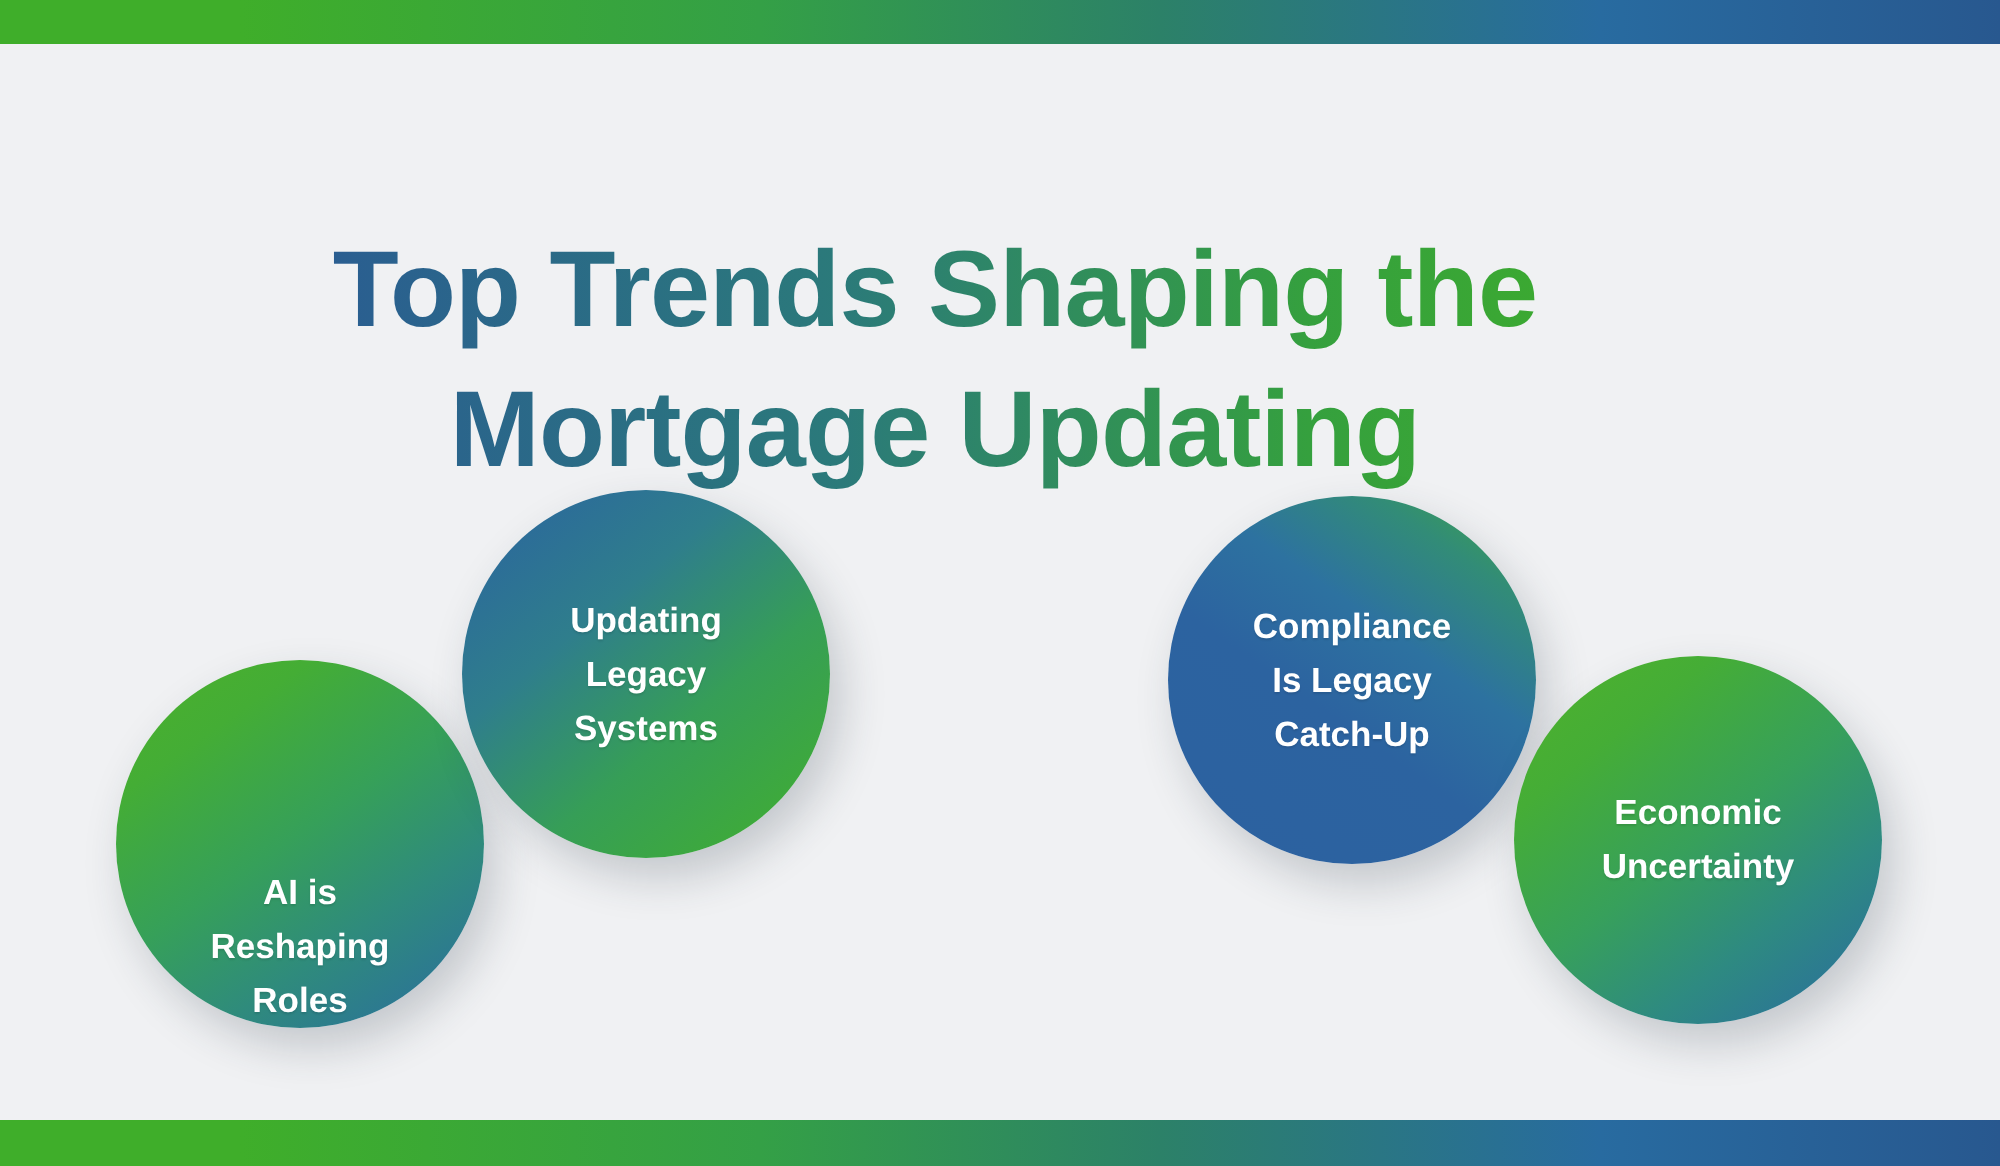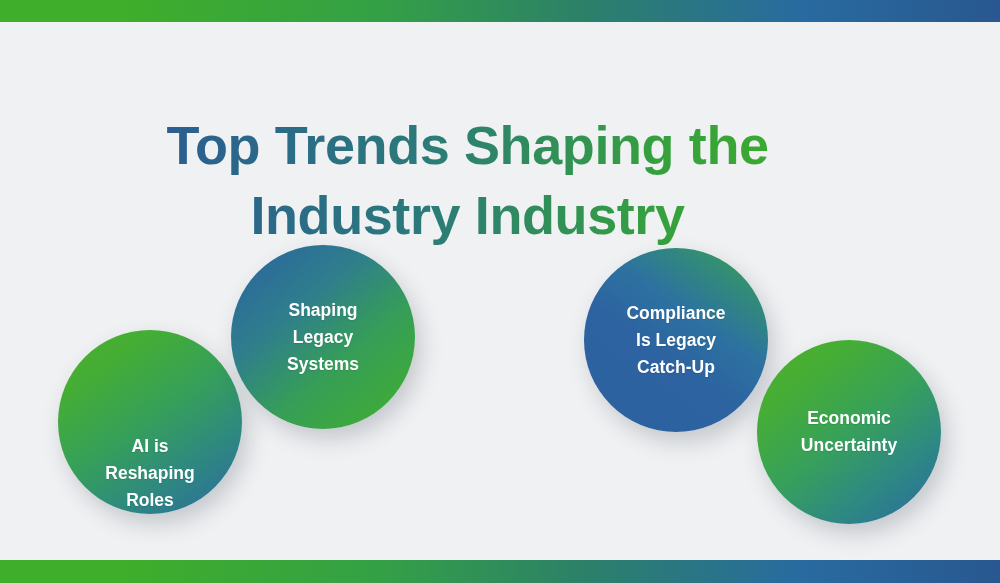--- a/index.html
+++ b/index.html
@@ -99,44 +99,44 @@
     top: 332px;
     background: linear-gradient(120deg, #4cb02b 0%, #43ad39 26%, #379b66 55%, #2d73a1 100%);
   }
   #bubble-3 {
     left: 584px;
     top: 248px;
     background: linear-gradient(35deg, #2c61a0 0%, #2c63a0 42%, #2d72a0 62%, #328c77 82%, #3fa93f 100%);
   }
   #bubble-4 {
     left: 757px;
-    top: 340px;
+    top: 328px;
     background: linear-gradient(142deg, #4fb22b 0%, #45ad36 24%, #37a05b 50%, #2e8a81 72%, #2a69a2 100%);
   }
 </style>
 </head>
 <body>
 
 <div class="canvas">
 
   <div class="bar bar-top"></div>
 
   <h1 class="headline">
     <span class="line">Top Trends Shaping the</span>
-    <span class="line">Industry Industry</span>
+    <span class="line">Mortgage Updating</span>
   </h1>
 
   <div class="bubble" id="bubble-0">
     <span class="bubble-label">AI is
 Reshaping
 Roles</span>
   </div>
 
   <div class="bubble" id="bubble-1">
-    <span class="bubble-label">Shaping
+    <span class="bubble-label">Updating
 Legacy
 Systems</span>
   </div>
 
 
   <div class="bubble" id="bubble-3">
     <span class="bubble-label">Compliance
 Is Legacy
 Catch-Up</span>
   </div>

